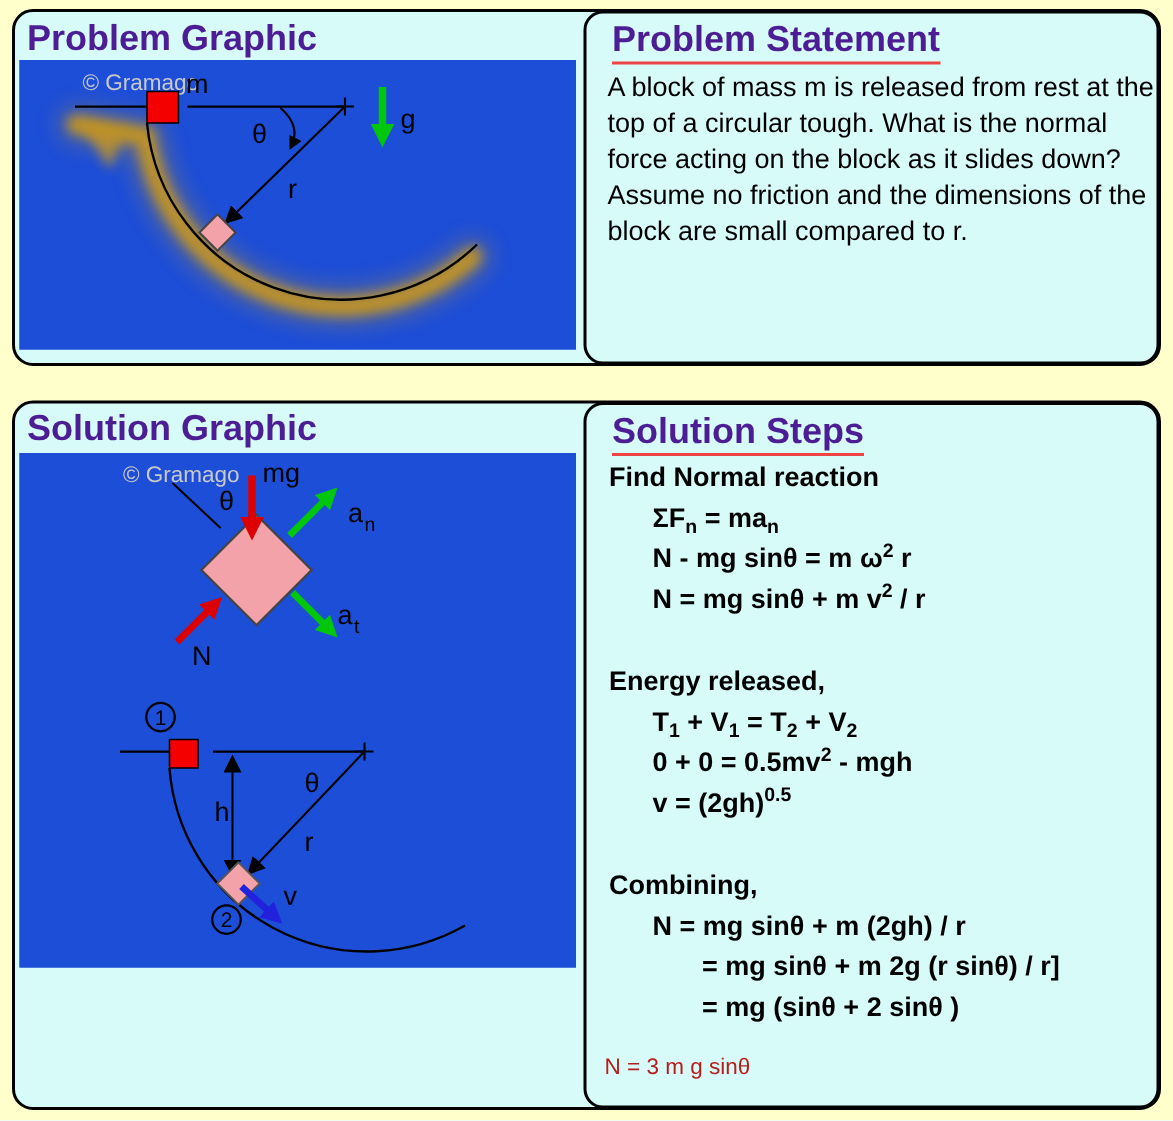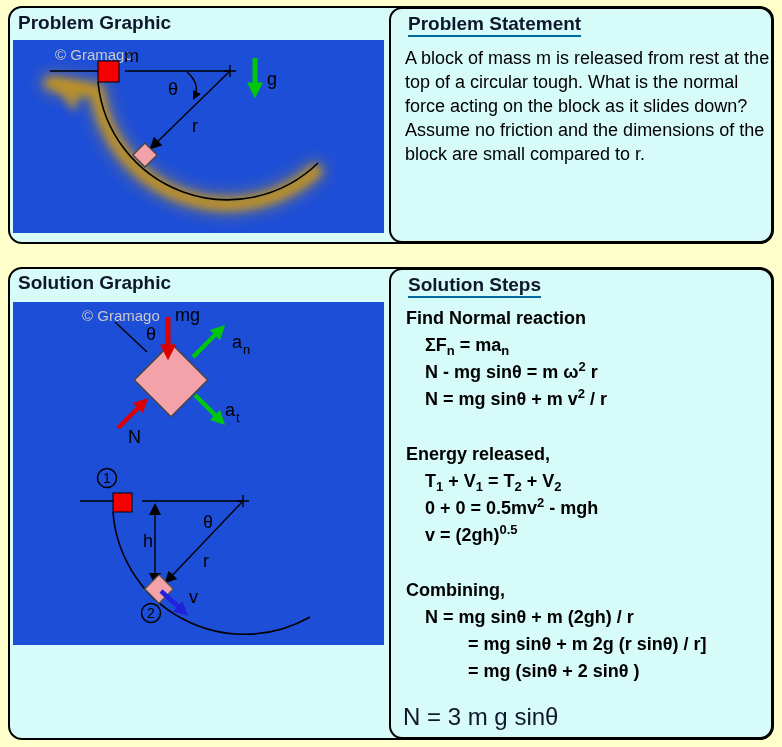--- a/index.html
+++ b/index.html
@@ -4,35 +4,35 @@
 <style>
   html,body{margin:0;padding:0;}
   body{font-family:"Liberation Sans",sans-serif;}
   #page{position:relative;width:782px;height:747px;background:#FFFFCC;overflow:hidden;}
   .panel{position:absolute;left:8px;background:#D7FBF8;border:2px solid #000;border-radius:14px;}
   #panel-problem{top:6px;width:762px;height:234px;}
   #panel-solution{top:267px;width:762px;height:469px;}
   .cellbox{position:absolute;border:2px solid #000;border-radius:13px;background:transparent;}
   #problem-statement-box{left:389px;top:7px;width:380px;height:232px;}
   #solution-steps-box{left:389px;top:268px;width:380px;height:467px;}
-  .panel-heading{position:absolute;font-size:19px;font-weight:bold;color:#0f172a;white-space:nowrap;}
-  .underlined{border-bottom:2px solid #0369a1;padding-bottom:1px;}
+  .panel-heading{position:absolute;font-size:24px;font-weight:bold;color:#4c1d95;white-space:nowrap;}
+  .underlined{border-bottom:2px solid #ef4444;padding-bottom:1px;}
   .whitebox{position:absolute;background:#1d4ed8;border:2px solid #1d4ed8;}
   #problem-graphic-box{left:13px;top:40px;width:367px;height:189px;}
   #solution-graphic-box{left:13px;top:302px;width:367px;height:339px;}
   #problem-statement-text{position:absolute;left:405px;top:46px;width:368px;font-size:18px;line-height:24px;color:#000;}
   #solution-steps-list{position:absolute;left:390px;top:305px;width:382px;font-size:18px;color:#000;}
   .step-line{line-height:27px;white-space:nowrap;font-weight:bold;}
   .ind0{padding-left:16px;}
-  .ind1{padding-left:35px;}
+  .ind1{padding-left:45px;}
   .ind2{padding-left:78px;}
   .gap{margin-top:28px;}
   .seg-sub{font-size:13px;vertical-align:-4px;line-height:0;}
   .seg-sup{font-size:13px;vertical-align:7px;line-height:0;}
-  #solution-result{position:absolute;left:403px;top:703px;font-size:24px;color:#0f172a;white-space:nowrap;}
+  #solution-result{position:absolute;left:403px;top:703px;font-size:15px;color:#b91c1c;white-space:nowrap;}
   svg{display:block;}
   svg text{font-family:"Liberation Sans",sans-serif;}
   .wm{fill:#C9C9C9;font-size:15px;}
   .lbl{fill:#000;font-size:18px;}
   .lbl-s{fill:#000;font-size:13px;}
   .num{fill:#000;font-size:14px;}
 </style>
 </head>
 <body>
 

